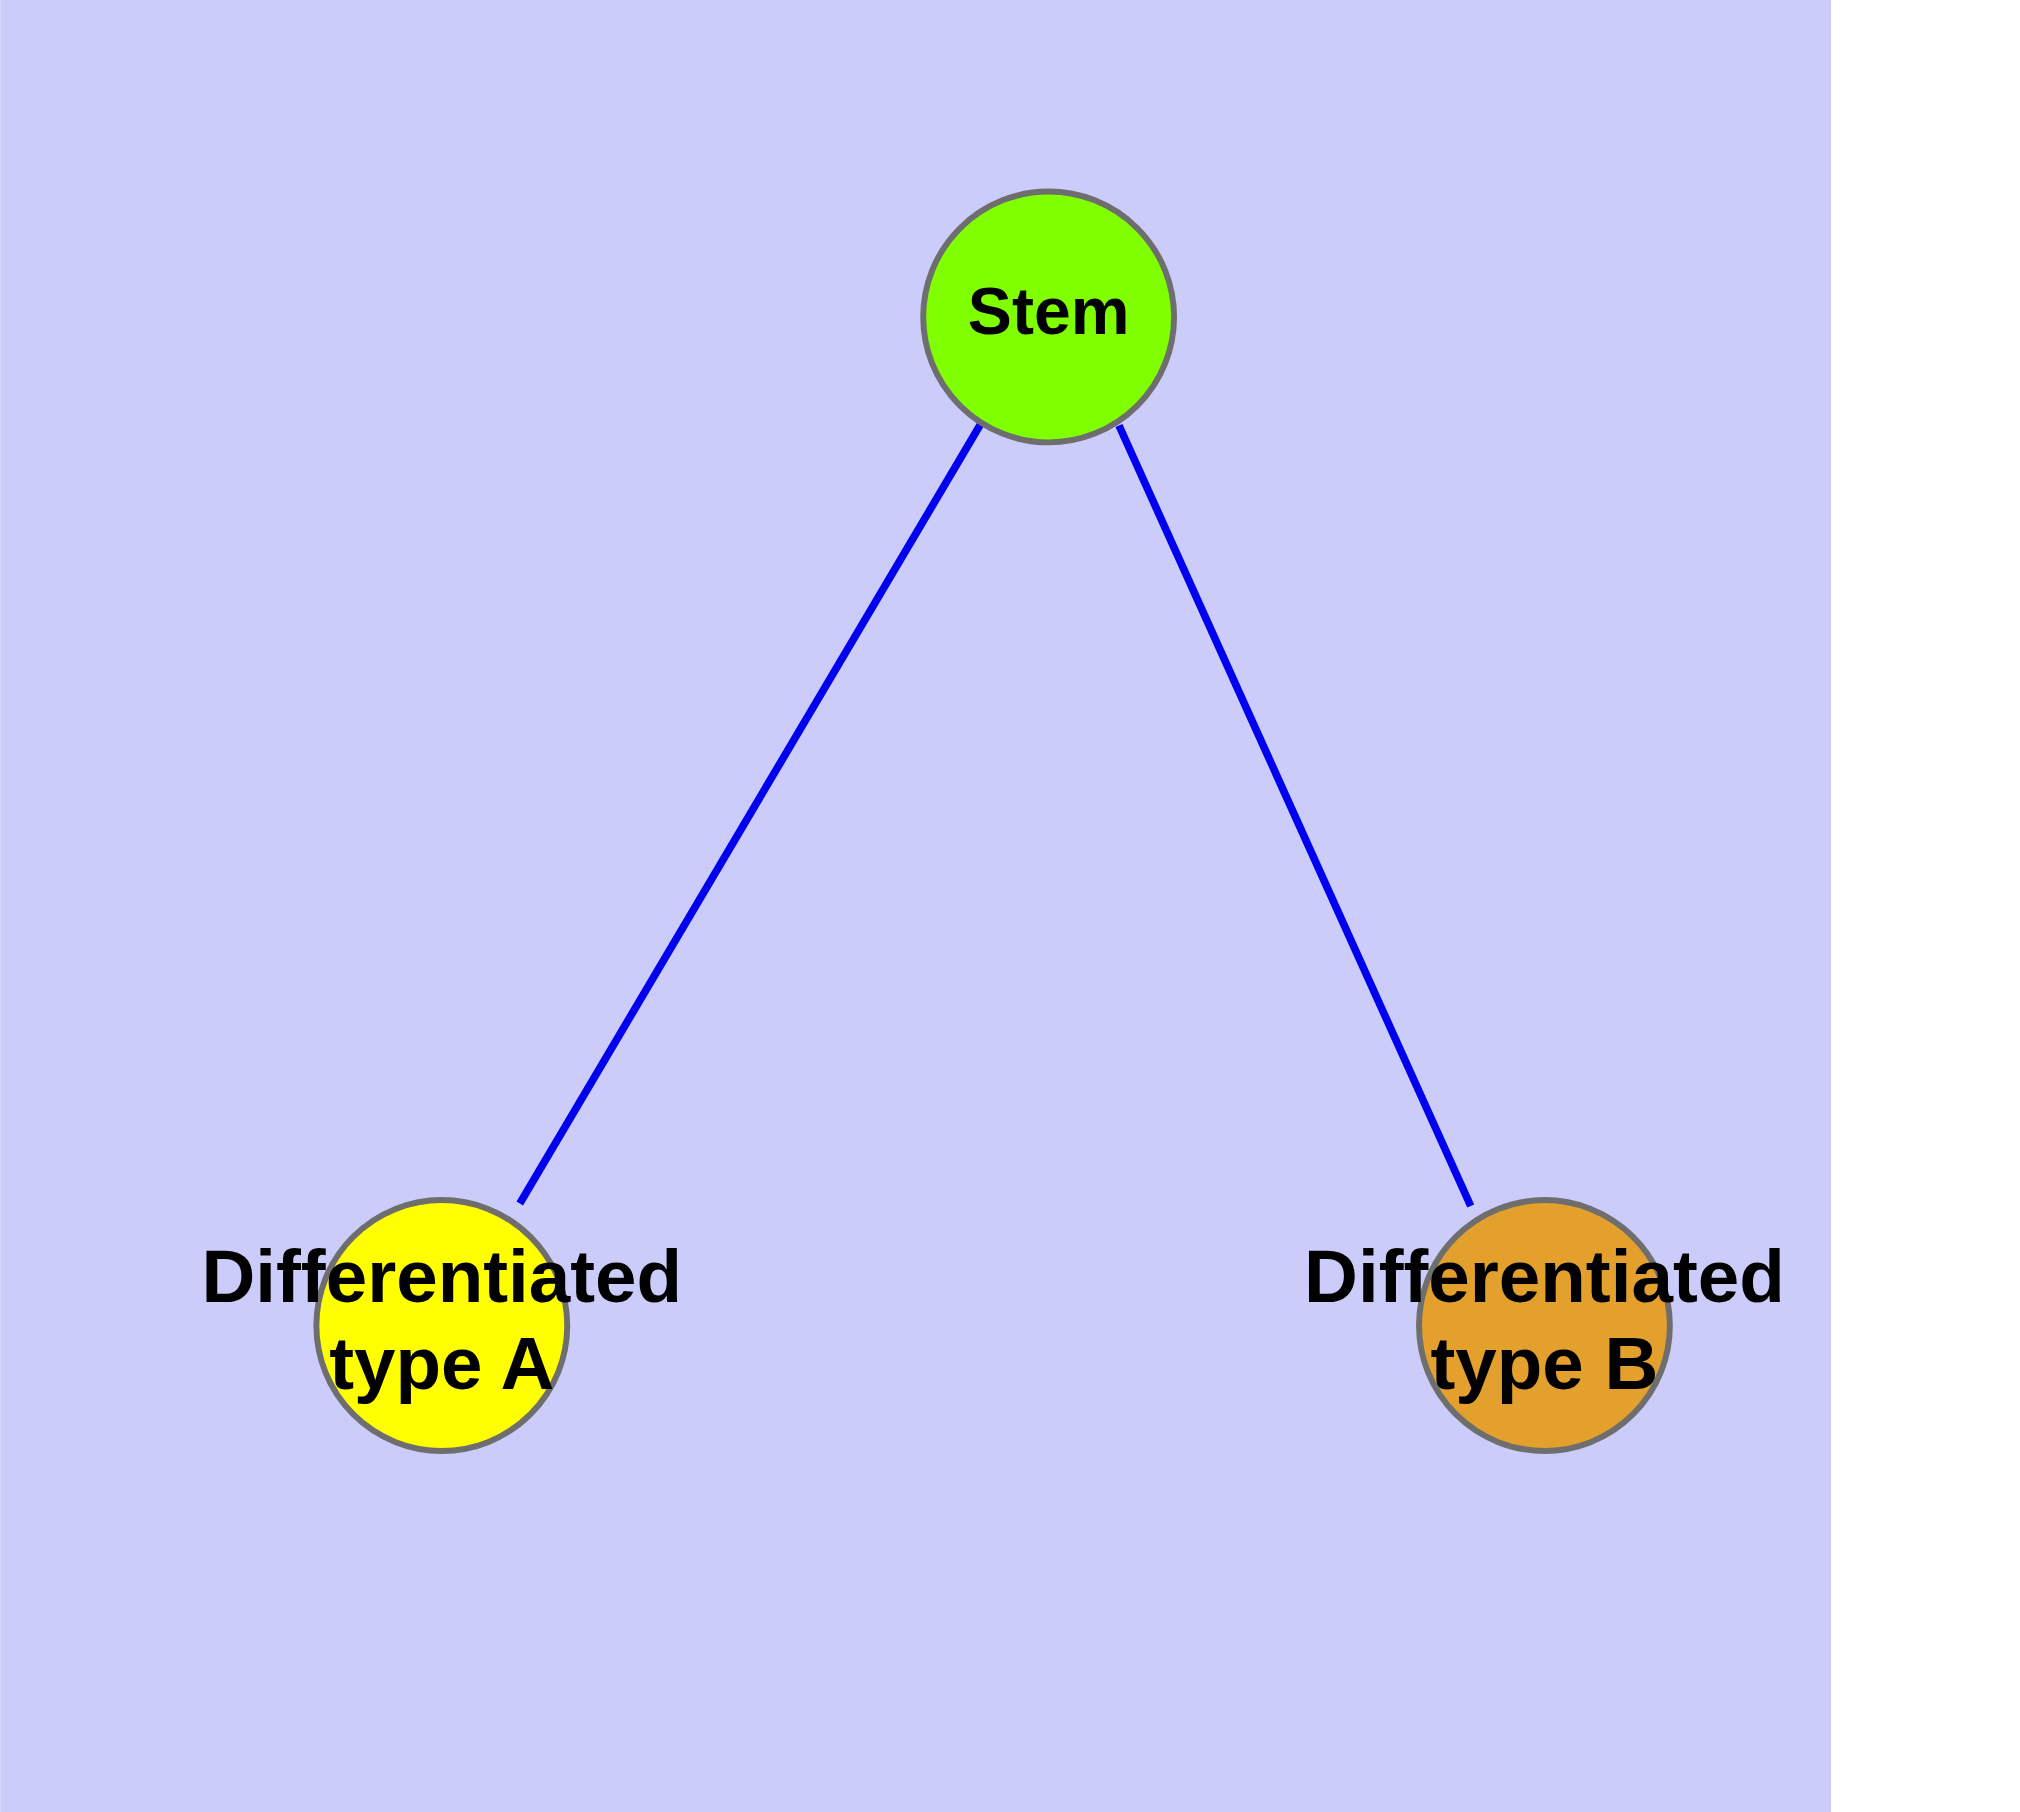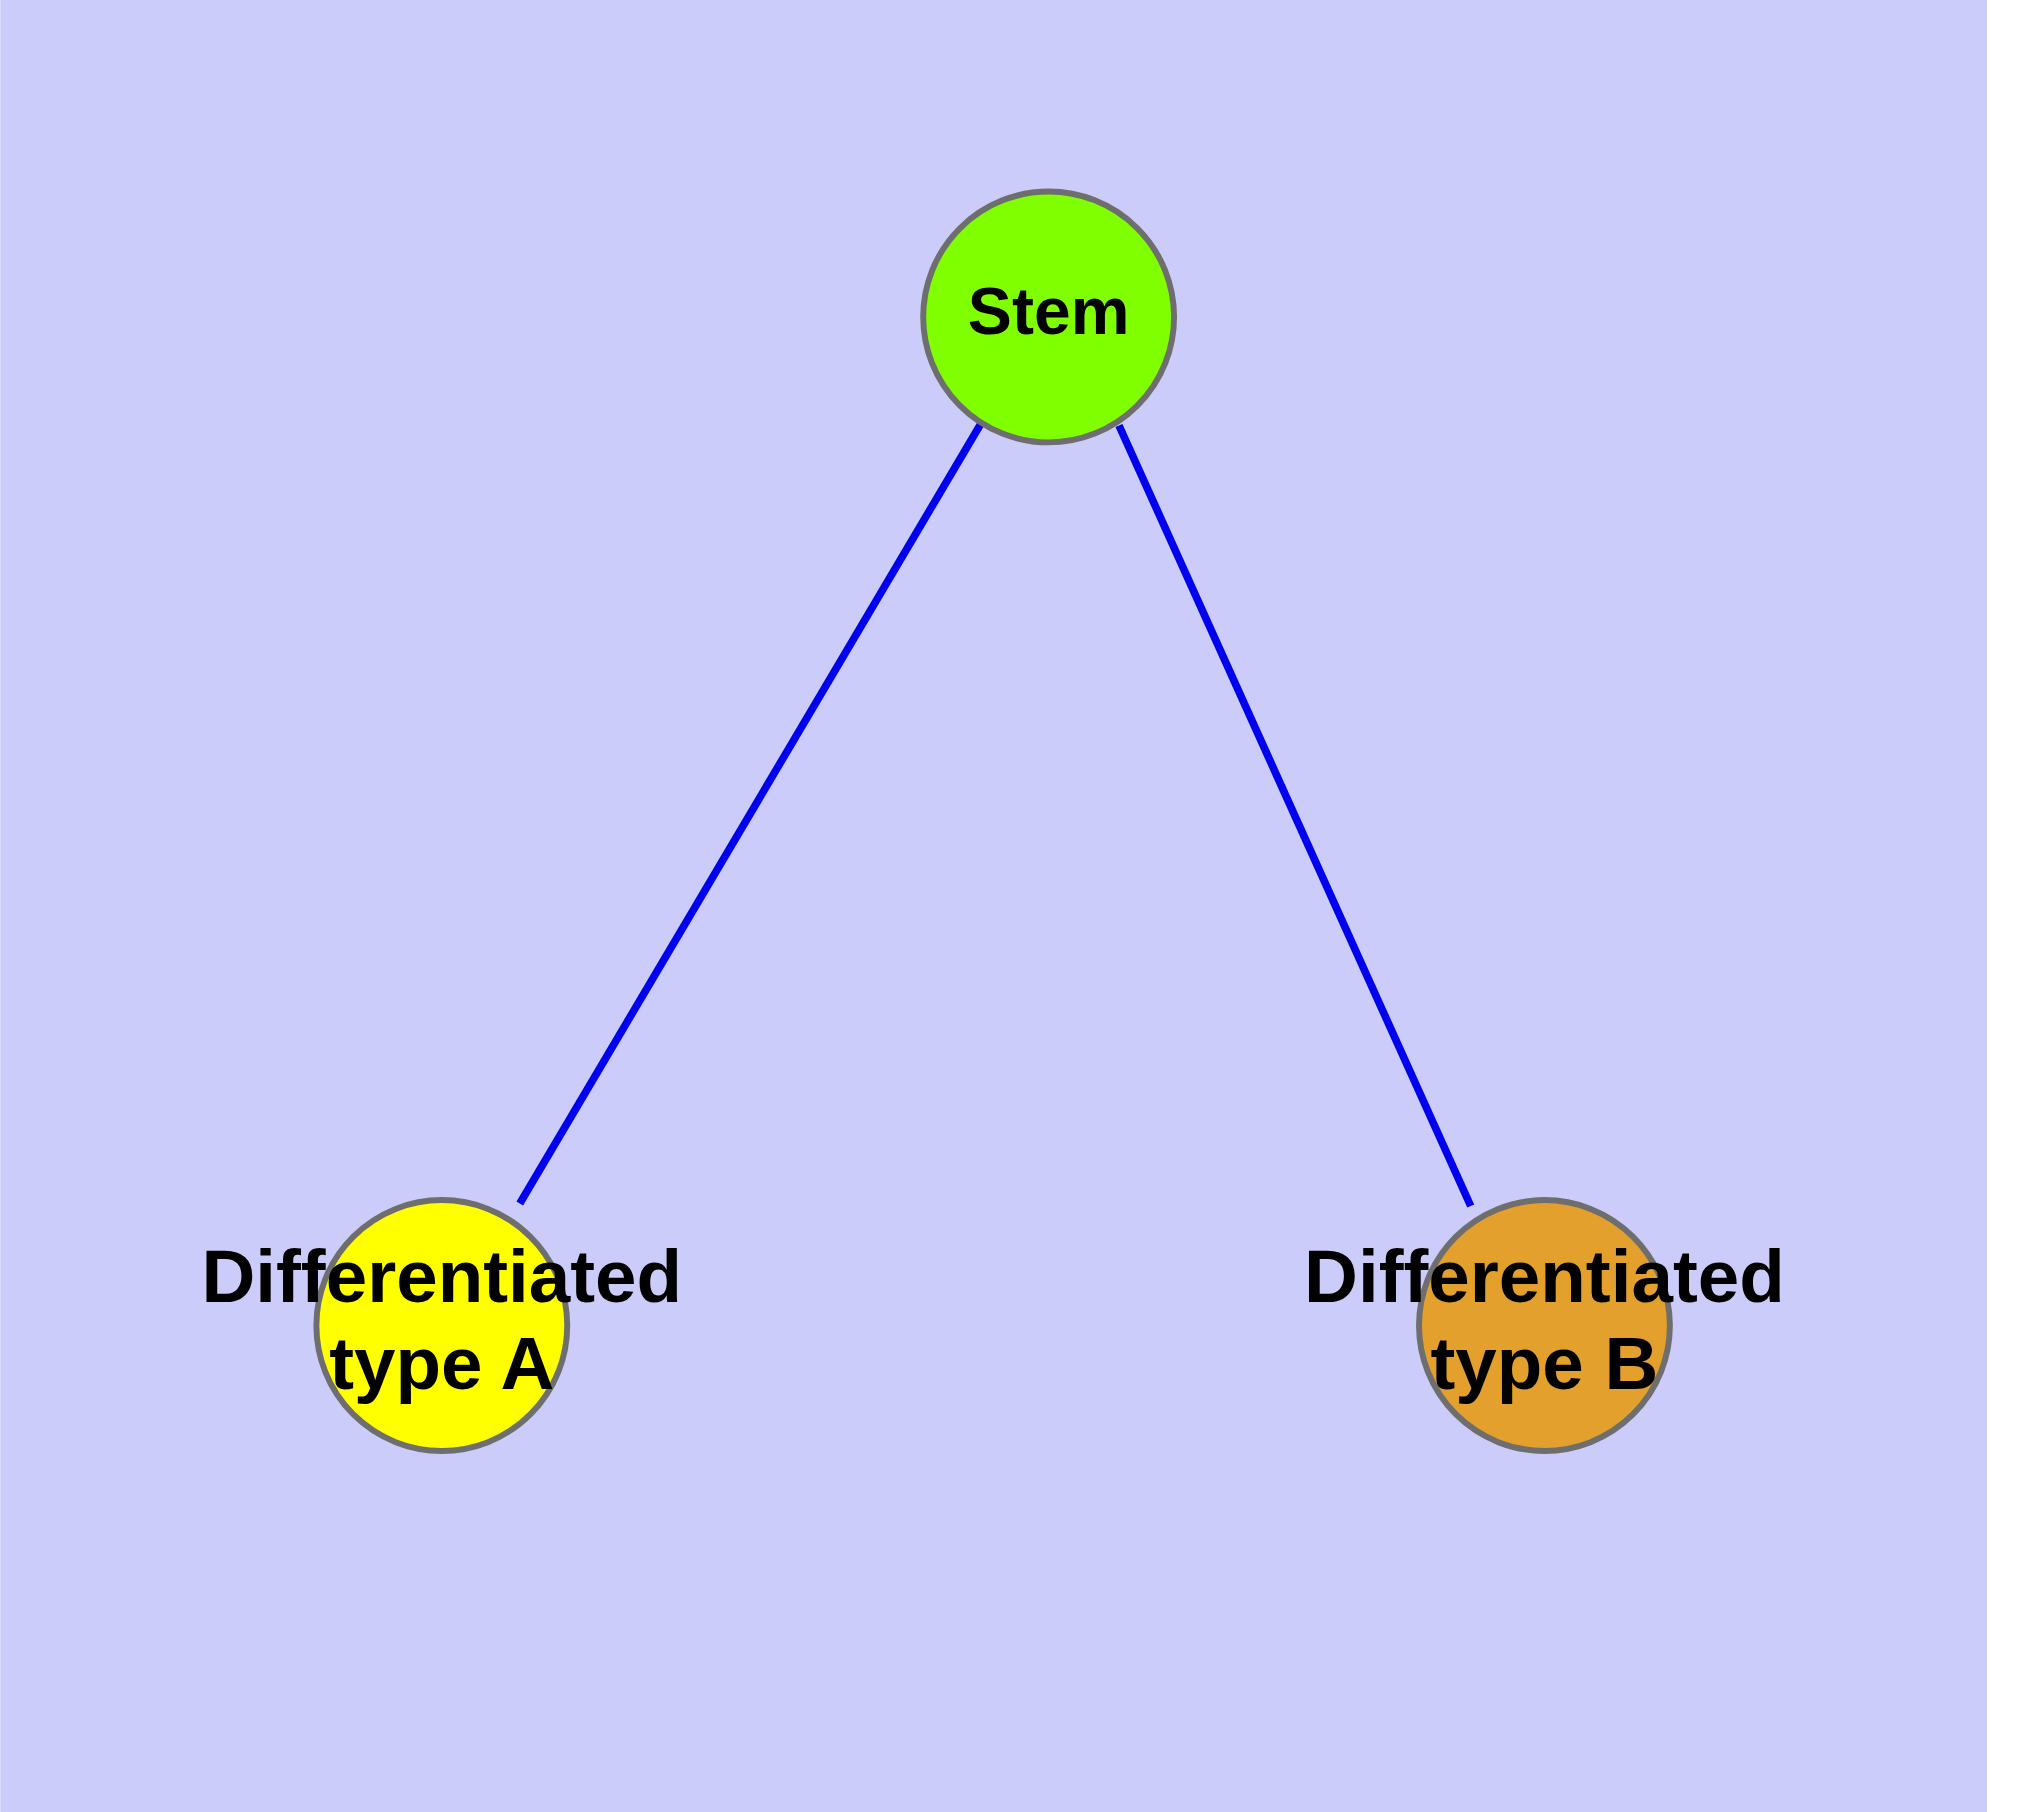--- a/index.html
+++ b/index.html
@@ -29,21 +29,21 @@
     font-family: "Liberation Sans", sans-serif;
     font-weight: bold;
     fill: #000000;
     text-anchor: middle;
     dominant-baseline: middle;
   }
 </style>
 </head>
 <body>
 
-<div id="canvas" style="width: 1987px; height: 1812px;">
+<div id="canvas" style="width: 1831px; height: 1812px;">
   <svg id="graph-svg" viewBox="0 0 2384 2138" xmlns="http://www.w3.org/2000/svg">
       <rect x="0" y="0" width="2384" height="2138" fill="#ccccfa"></rect>
       <g>
         <line x1="1157" y1="500" x2="613" y2="1420" stroke="#0000ee" stroke-width="9" stroke-linecap="butt"></line>
         <line x1="1320" y1="502" x2="1735" y2="1423" stroke="#0000ee" stroke-width="9" stroke-linecap="butt"></line>
       </g>
       <g>
         <g>
           <circle cx="1237" cy="374" r="148" fill="#80ff00" stroke="#6e6e6e" stroke-width="7"></circle>
         </g>

